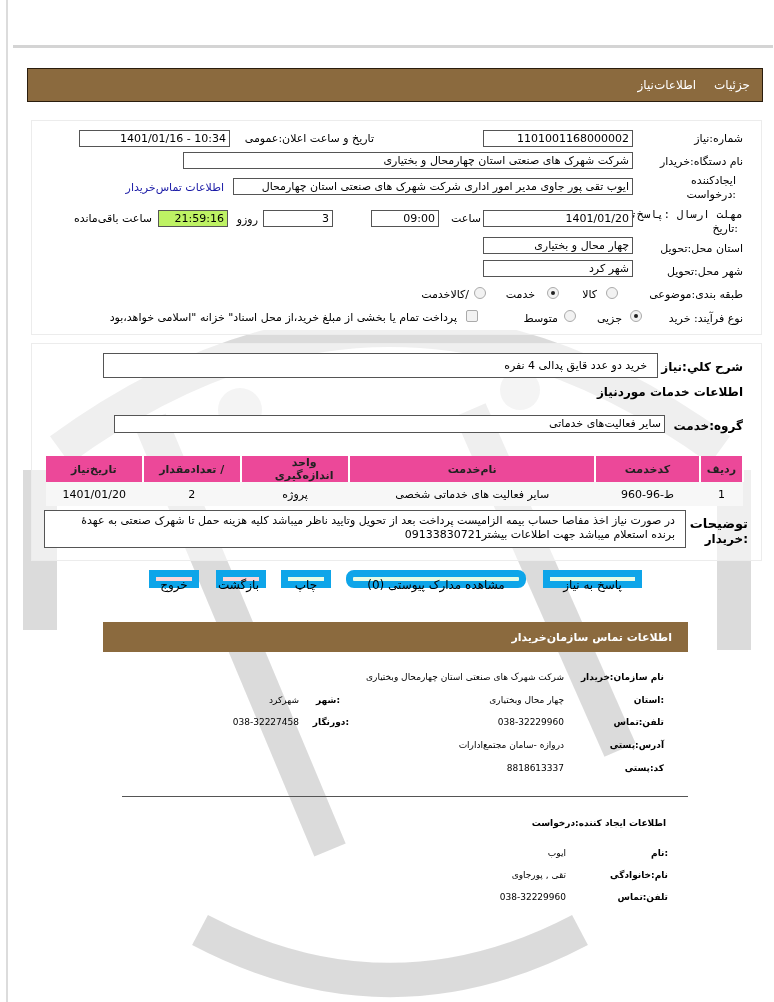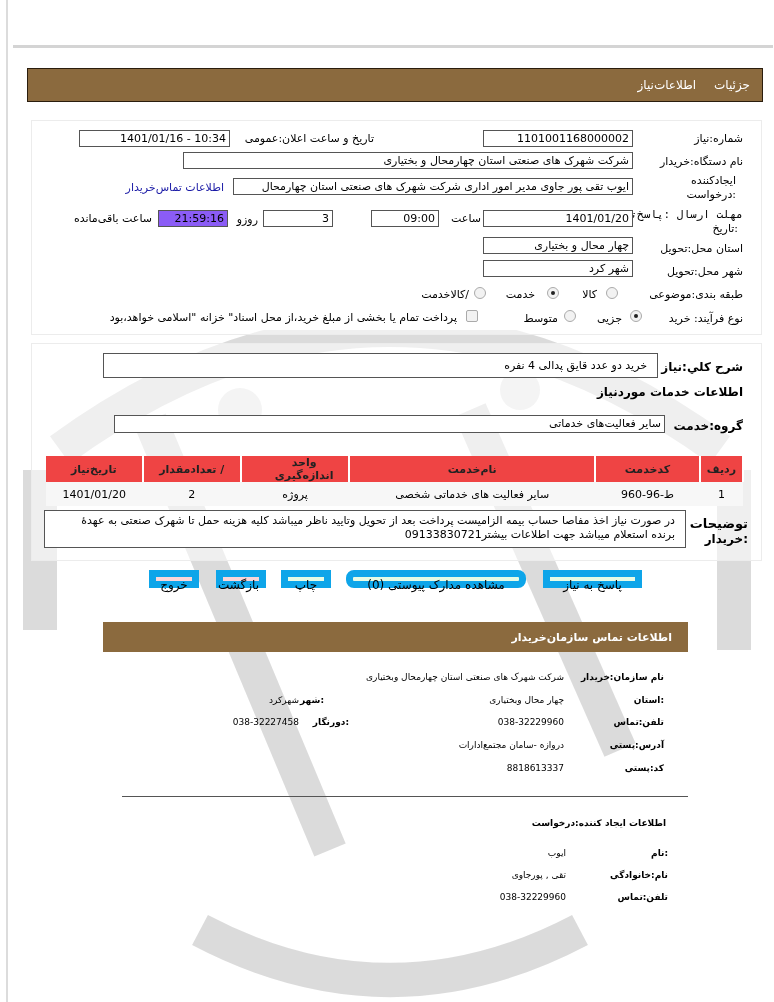--- a/index.html
+++ b/index.html
@@ -8,28 +8,28 @@
   .top-rule{position:absolute;left:13px;top:45px;width:760px;height:3px;background:#d4d4d4;}
   .watermark{position:absolute;left:0;top:330px;width:774px;height:672px;pointer-events:none;z-index:0;}
   .abs{position:absolute;z-index:1;}
   .header-bar{position:absolute;left:27px;top:68px;width:736px;height:34px;background:#8b6a3e;border:1px solid #2a1d0d;box-sizing:border-box;color:#fff;direction:rtl;display:flex;align-items:center;padding-right:12px;font-size:12px;}
   .header-bar span{margin-left:18px;}
   .panel{position:absolute;border:1px solid #ececec;background:rgba(255,255,255,0.55);box-sizing:border-box;}
   .lbl{position:absolute;font-size:11px;white-space:nowrap;direction:rtl;text-align:right;}
   .box{position:absolute;border:1px solid #555;background:#fff;box-sizing:border-box;height:17px;font-size:11px;line-height:15px;padding:0 3px;white-space:nowrap;overflow:hidden;}
   .box.ltr{direction:ltr;text-align:right;}
   .box.rtl{direction:rtl;text-align:right;}
-  .timer{background:#8b5cf6;}
+  .timer{background:#bef264;}
   .link{color:#1a1aa6;}
   .radio{position:absolute;width:12px;height:12px;border-radius:50%;border:1px solid #aaa;background:#f2f2f2;box-sizing:border-box;}
   .radio.on::after{content:"";position:absolute;left:3px;top:3px;width:4px;height:4px;border-radius:50%;background:#222;}
   .check{position:absolute;width:12px;height:12px;border:1px solid #aaa;background:#f2f2f2;box-sizing:border-box;border-radius:2px;}
   .bold{font-weight:bold;}
   table.items{position:absolute;left:46px;top:456px;width:698px;border-collapse:collapse;direction:rtl;font-size:11px;}
-  table.items th{background:#ef4444;color:#222;font-weight:bold;height:22px;border-right:2px solid #fff;padding:0 6px;}
+  table.items th{background:#ec4899;color:#222;font-weight:bold;height:22px;border-right:2px solid #fff;padding:0 6px;}
   table.items td{height:22px;text-align:center;background:#f7f7f7;}
   .btn{position:absolute;height:18px;border:7px solid #0ea5e9;box-sizing:border-box;font-size:12px;line-height:16px;text-align:center;direction:rtl;}
   .btn.green{background:#e6fbe6;}
   .btn.pink{background:#fbd6d9;}
   .sec-bar{position:absolute;left:103px;top:622px;width:585px;height:30px;background:#8b6a3e;color:#fff;direction:rtl;font-weight:bold;font-size:11px;display:flex;align-items:center;padding-right:16px;box-sizing:border-box;}
   .sm{font-size:9px;}
   .hr{position:absolute;left:122px;top:796px;width:566px;height:1px;background:#555;}
 </style>
 </head>
 <body>
@@ -146,21 +146,21 @@
 
 <div class="sec-bar">
   <span>اطلاعات  تماس سازمان‌خریدار</span>
 </div>
 
 <span class="lbl abs bold sm" style="right:110px;top:672px;">نام سازمان:خریدار</span>
 <span class="lbl abs sm" style="right:210px;top:672px;">شرکت شهرک های صنعتی استان چهارمحال وبختیاری</span>
 
 <span class="lbl abs bold sm" style="right:110px;top:695px;">:استان</span>
 <span class="lbl abs sm" style="right:210px;top:695px;text-align:right;">چهار محال وبختیاری</span>
-<span class="lbl abs bold sm" style="right:450px;top:695px;text-align:center;">:شهر</span>
+<span class="lbl abs bold sm" style="right:434px;top:695px;text-align:center;">:شهر</span>
 <span class="lbl abs sm" style="right:475px;top:695px;">شهرکرد</span>
 
 <span class="lbl abs bold sm" style="right:110px;top:717px;">تلفن:تماس</span>
 <span class="lbl abs sm" style="right:210px;top:717px;">038-32229960</span>
 <span class="lbl abs bold sm" style="right:425px;top:717px;">:دورنگار</span>
 <span class="lbl abs sm" style="right:475px;top:717px;">038-32227458</span>
 
 <span class="lbl abs bold sm" style="right:110px;top:740px;">آدرس:پستی</span>
 <span class="lbl abs sm" style="right:210px;top:740px;">دروازه -سامان مجتمع‌ادارات</span>
 

